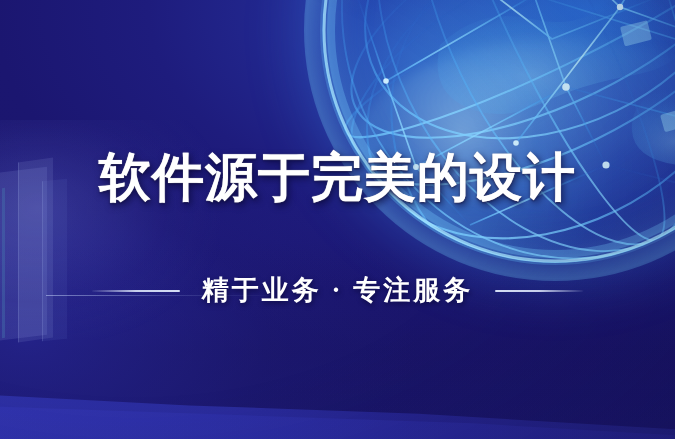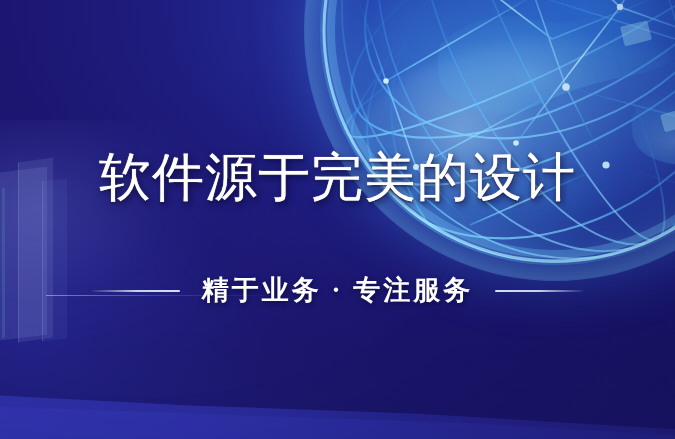--- a/index.html
+++ b/index.html
@@ -148,21 +148,21 @@
 
   
   .title {
     position: absolute;
     left: 0; right: 0;
     top: 152px;
     text-align: center;
     font-size: 52px;
     line-height: 1;
     letter-spacing: 1px;
-    font-weight: 400;
+    font-weight: 700;
     color: #ffffff;
     text-shadow:
       0 0 1px rgba(255,255,255,0.9),
       2px 3px 7px rgba(8,6,48,0.75),
       0 1px 2px rgba(12,10,60,0.9);
     white-space: nowrap;
   }
   .subtitle-row {
     position: absolute;
     left: 0; right: 0;

